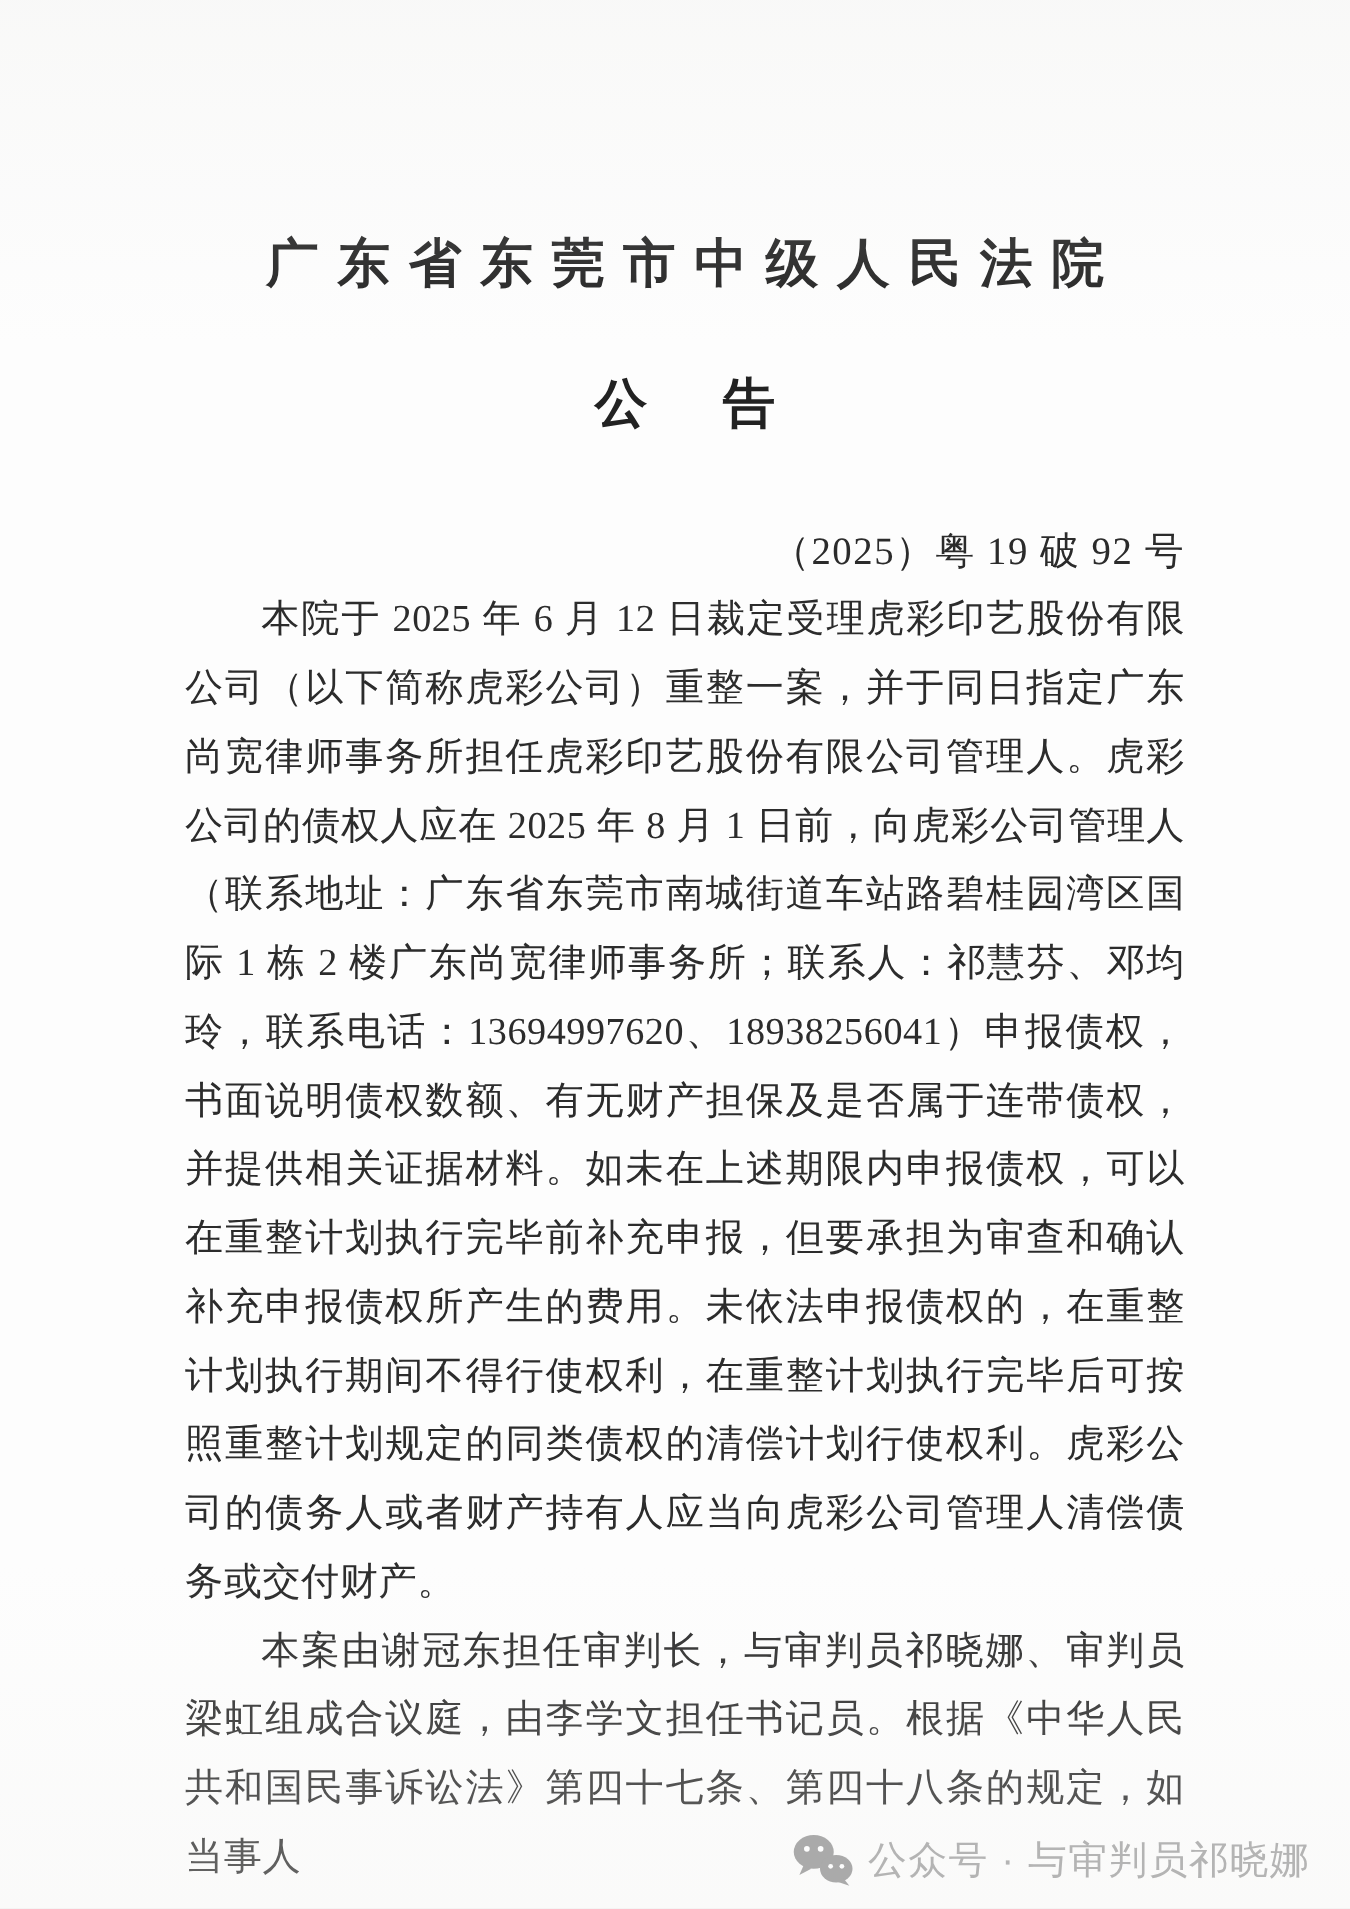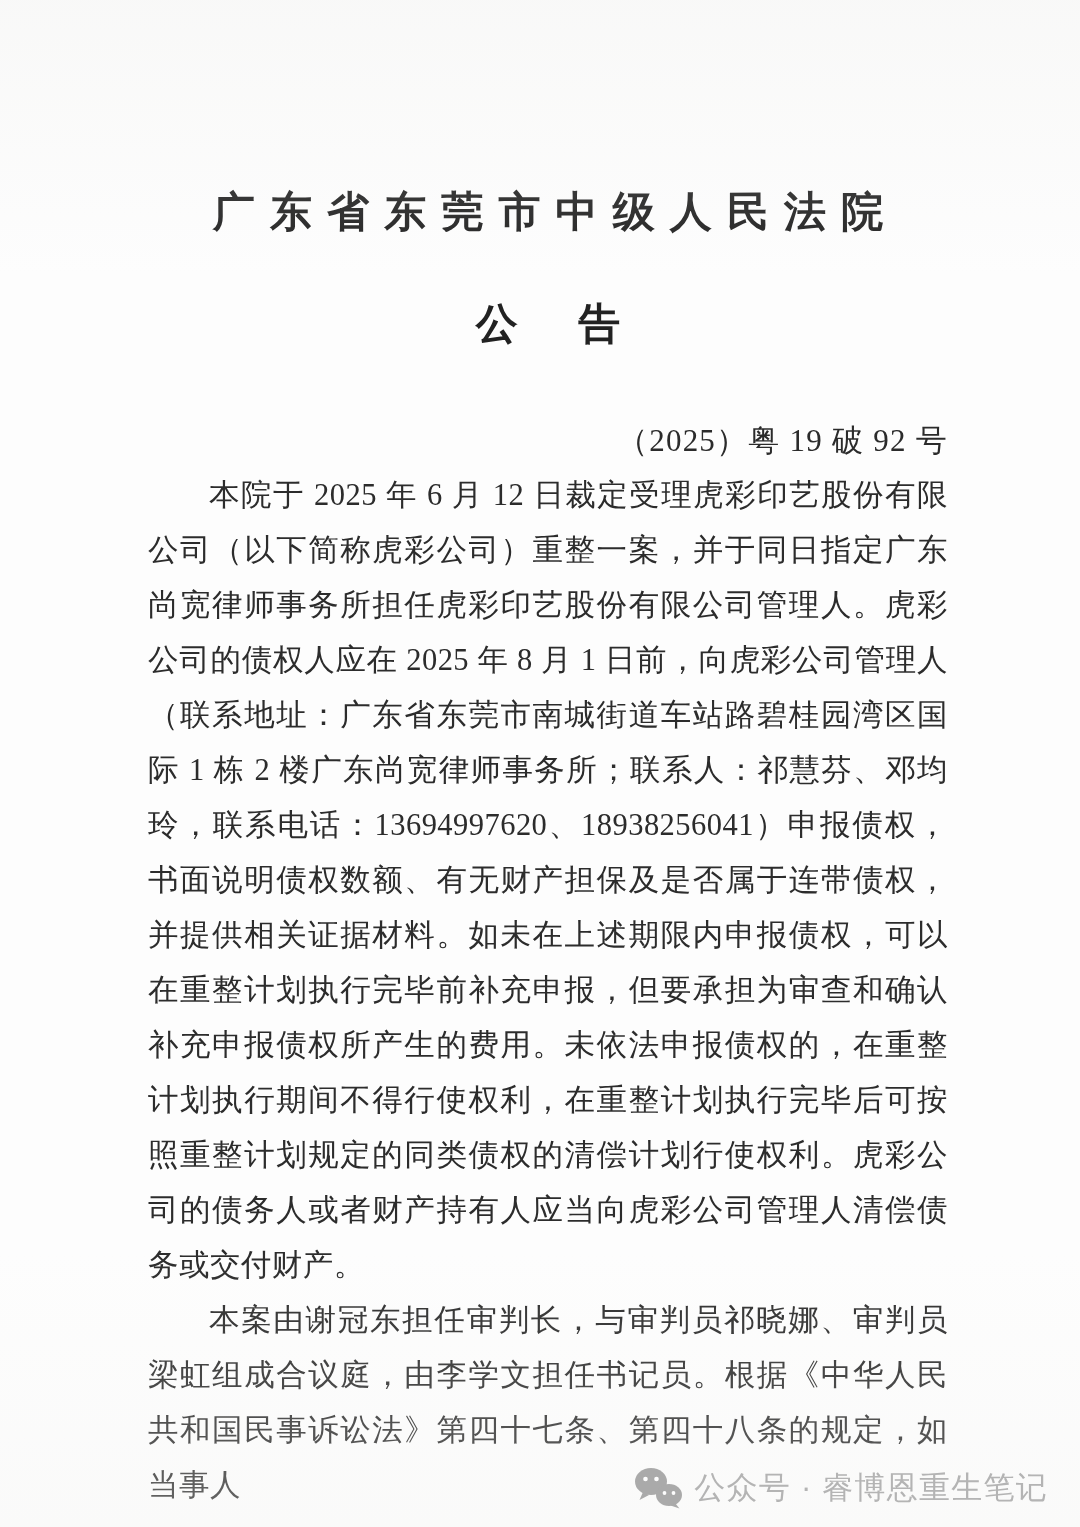--- a/index.html
+++ b/index.html
@@ -115,16 +115,16 @@
           <path d="M41 36 L45.5 41.5 L36.5 38.5 Z"></path>
         </g>
         <g fill="#fdfdfd">
           <circle cx="11.5" cy="12" r="2.3"></circle>
           <circle cx="22.5" cy="12" r="2.3"></circle>
           <circle cx="30.5" cy="26" r="1.9"></circle>
           <circle cx="39.5" cy="26" r="1.9"></circle>
         </g>
       </svg>
     </span>
-    <span class="watermark-text">公众号 · 睿博恩重生笔记</span>
+    <span class="watermark-text">公众号 · 与审判员祁晓娜</span>
   </div>
 
 </div>
 
 </body></html>

